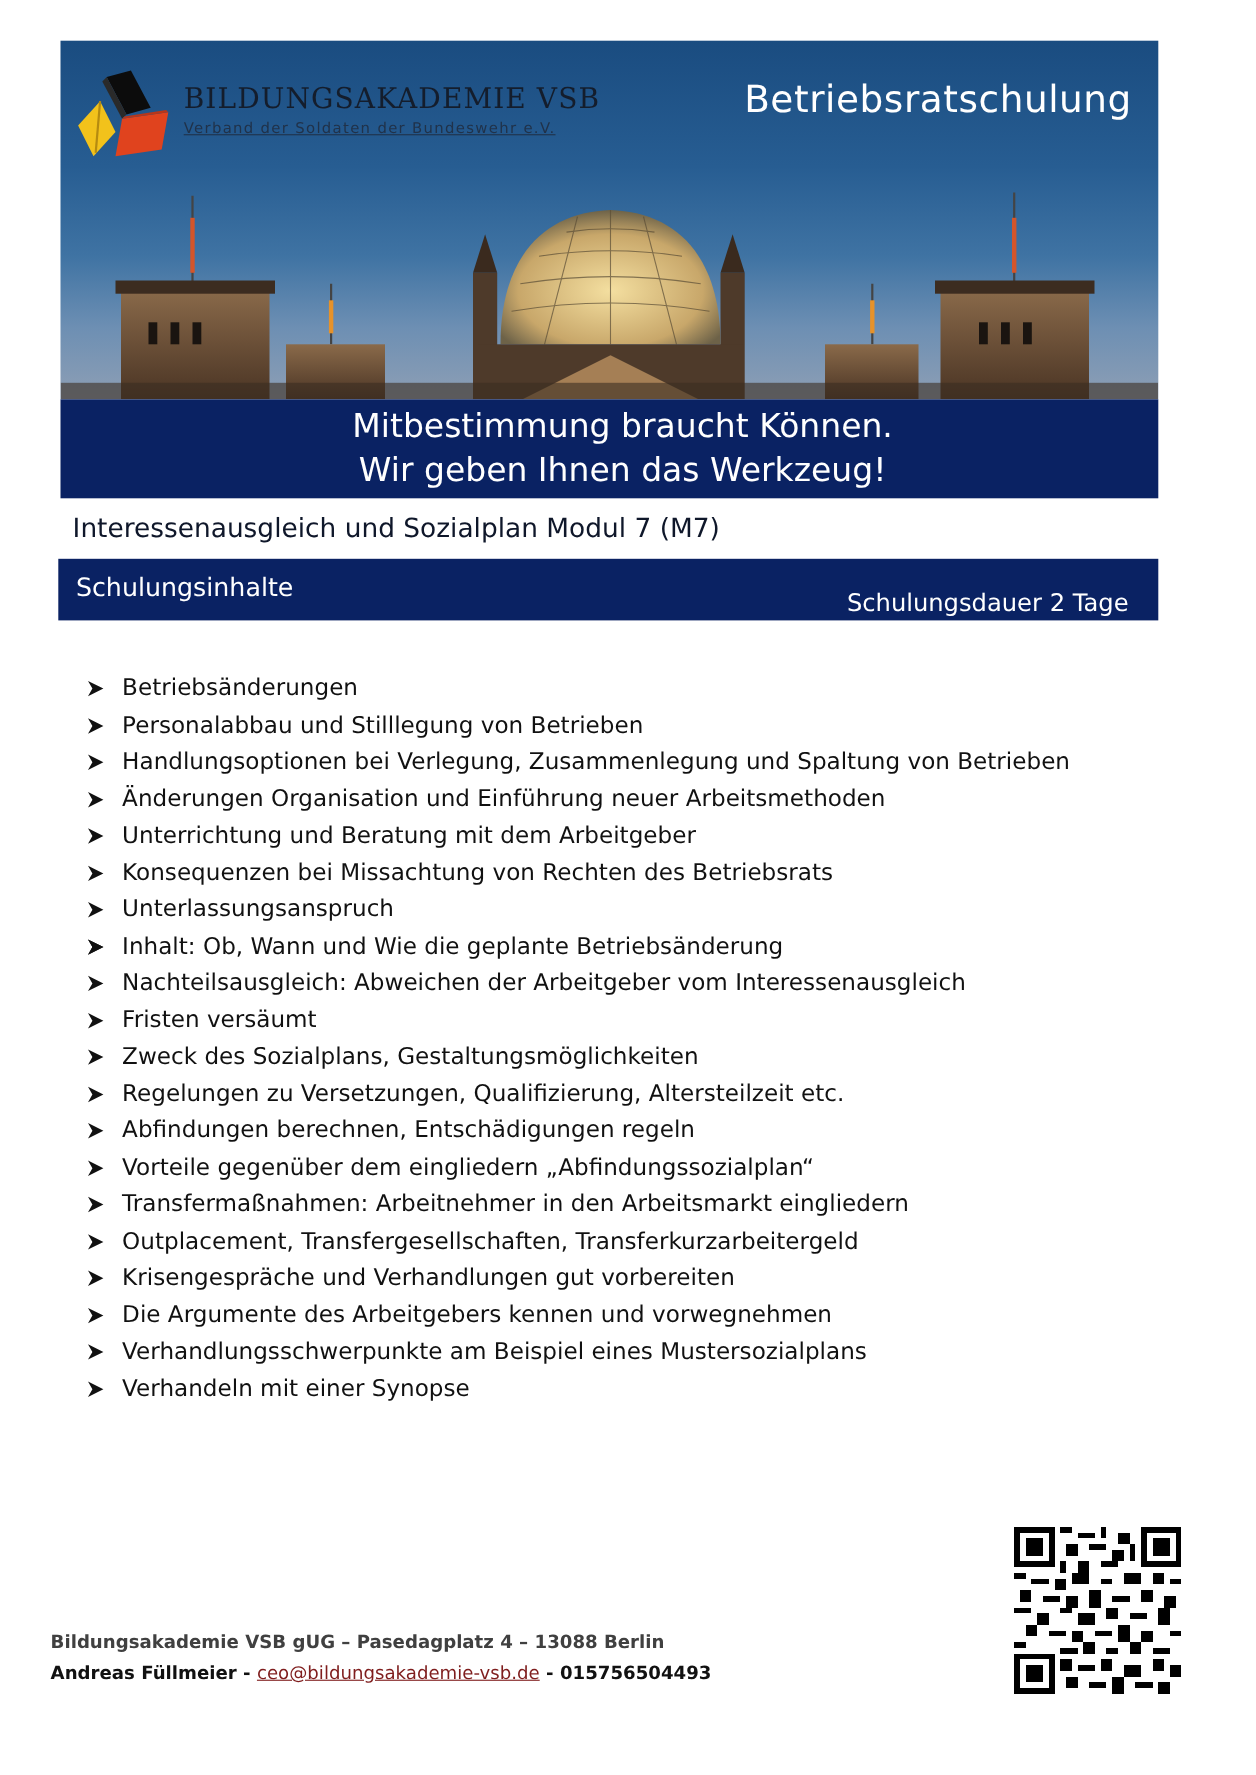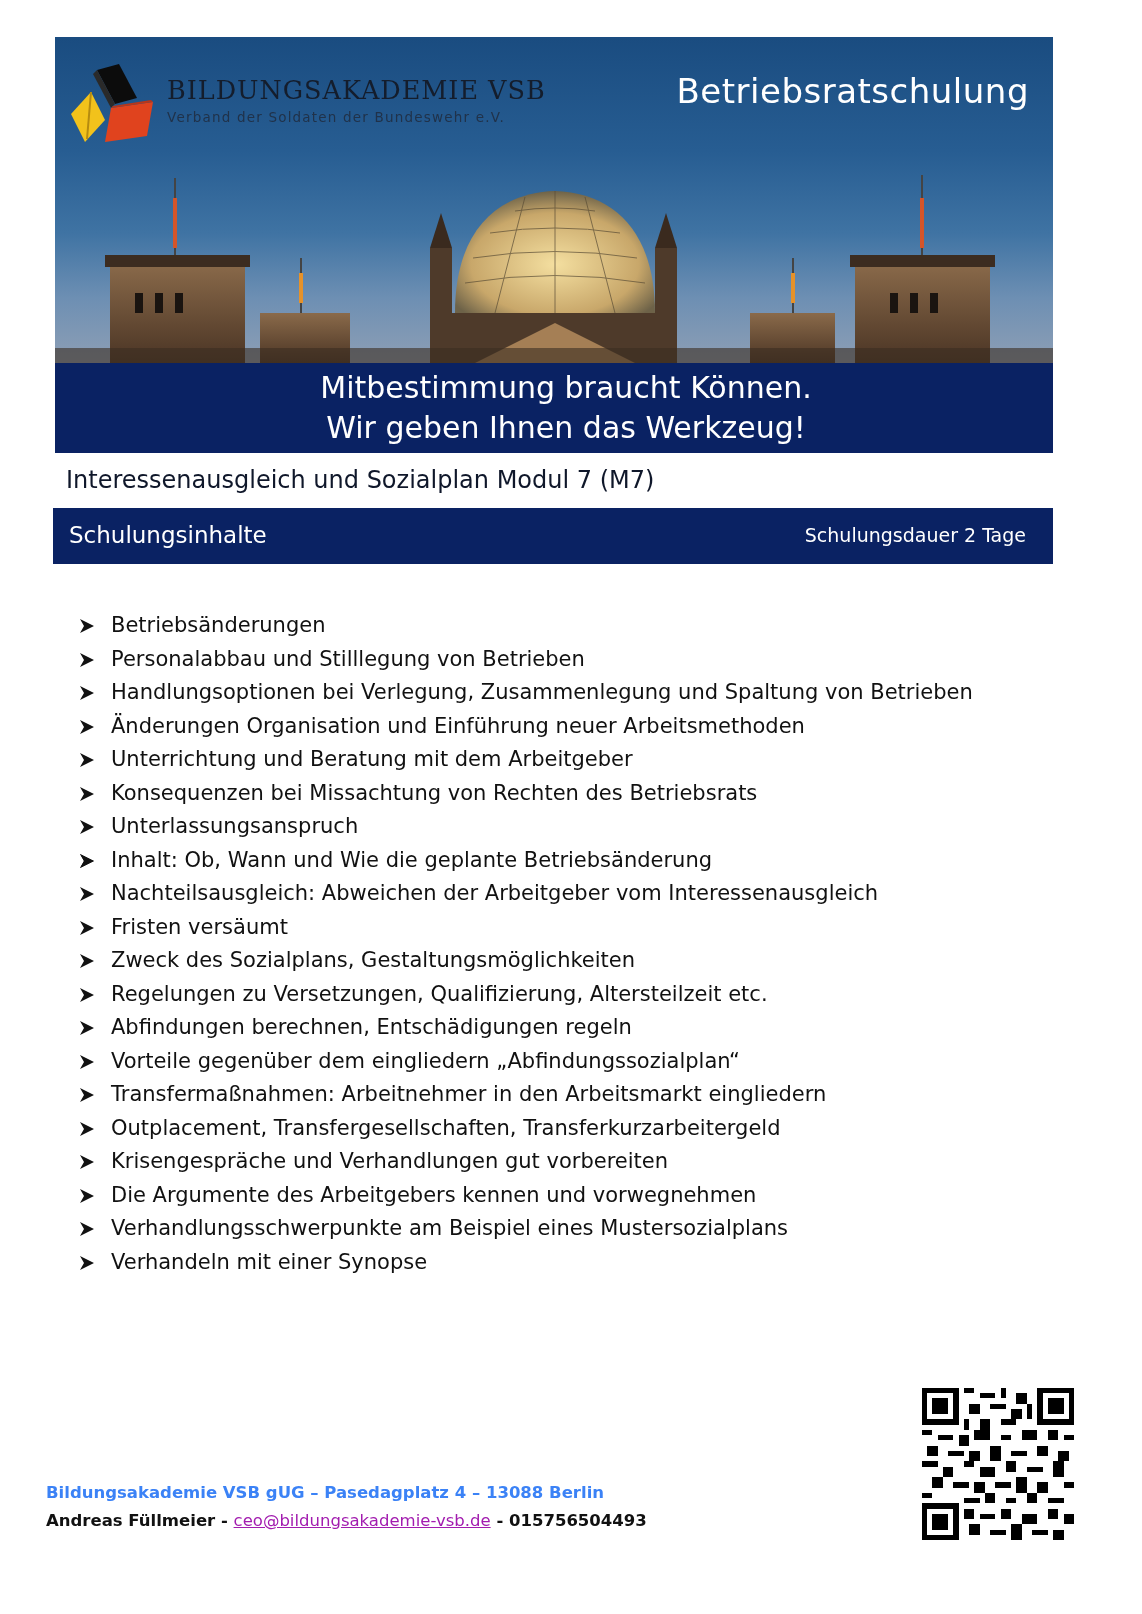--- a/index.html
+++ b/index.html
@@ -1,35 +1,35 @@
 <!DOCTYPE html>
 <html><head>
 <meta charset="utf-8">
 <style>
   html, body { margin:0; padding:0; background:#ffffff; }
   body { width:1142px; height:1614px; position:relative; overflow:hidden; font-family:"DejaVu Sans", sans-serif; color:#111; }
   .banner { position:absolute; left:55px; top:37px; width:998px; height:326px; overflow:hidden;
     background: linear-gradient(180deg, #1a4c80 0%, #275d92 35%, #3f73a3 60%, #6d8fb3 80%, #8e9fb5 100%); }
   .logo { position:absolute; left:12px; top:25px; width:90px; height:82px; }
   .brand-name { position:absolute; left:112px; top:38px; font-family:"DejaVu Serif", serif; font-size:26px; letter-spacing:1px; color:#141d2c; white-space:nowrap; transform:scaleX(0.98); transform-origin:left; }
-  .brand-sub { position:absolute; left:112px; top:72px; font-size:13.5px; letter-spacing:1.2px; color:#20324a; white-space:nowrap; }
+  .brand-sub { position:absolute; left:112px; top:72px; font-size:13.5px; letter-spacing:1.2px; color:#20324a; white-space:nowrap;text-decoration:underline; }
   .banner-title { position:absolute; right:24px; top:34px; font-size:34px; color:#ffffff; white-space:nowrap; letter-spacing:0.5px; }
   .skyline { position:absolute; left:0; bottom:0; width:998px; height:190px; }
   .tagline { position:absolute; left:55px; top:363px; width:998px; height:90px; background:#0a2263; color:#fff; text-align:center; font-size:30px; line-height:40px; padding-top:5px; box-sizing:border-box; }
   .tagline div { white-space:nowrap;padding-left:24px; }
   .module-title { position:absolute; left:66px; top:466px; font-size:24px; color:#0f172a; white-space:nowrap; }
   .section-bar { position:absolute; left:53px; top:508px; width:1000px; height:56px; background:#0a2263; color:#fff; }
   .section-left { position:absolute; left:16px; top:14px; font-size:23px; white-space:nowrap; }
-  .section-right { position:absolute; right:27px; top:16px; font-size:19px; white-space:nowrap; }
+  .section-right { position:absolute; right:27px; top:28px; font-size:22px; white-space:nowrap; }
   .content-list { position:absolute; left:66px; top:597px; width:900px; list-style:none; margin:12px; padding:0; }
   .content-list li { position:relative; padding-left:33px; font-size:21px; line-height:33.5px; color:#111; }
   .bullet { position:absolute; left:0; top:0; width:20px; height:33px; }
-  .footer-line1 { position:absolute; left:46px; top:1483px; font-size:16.5px; font-weight:bold; color:#3b82f6; white-space:nowrap; }
+  .footer-line1 { position:absolute; left:46px; top:1483px; font-size:16.5px; font-weight:bold; color:#404040; white-space:nowrap; }
   .footer-line2 { position:absolute; left:46px; top:1511px; font-size:16.5px; font-weight:bold; color:#111; white-space:nowrap; }
-  .footer-line2 a { color:#a21caf; text-decoration:underline; font-weight:normal; }
+  .footer-line2 a { color:#7f1d1d; text-decoration:underline; font-weight:normal; }
   .qr { position:absolute; left:920px; top:1388px; width:156px; height:152px; }
 </style>
 </head>
 <body>
 
 <div class="banner">
   <svg class="logo" viewBox="0 0 90 82">
     <polygon points="30,8 52,2 70,36 48,42" fill="#0c0c0c"></polygon>
     <polygon points="26,12 30,8 48,42 44,46" fill="#2a2a2a"></polygon>
     <polygon points="4,52 24,30 38,58 18,80" fill="#f2c21b"></polygon>

